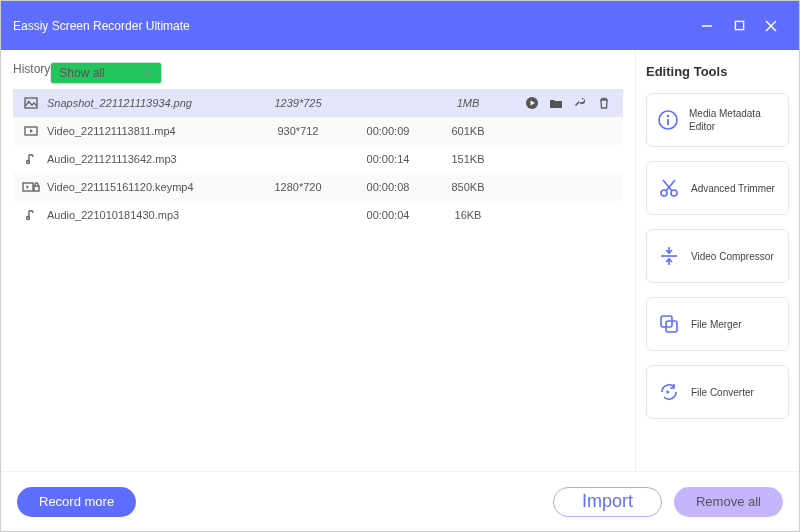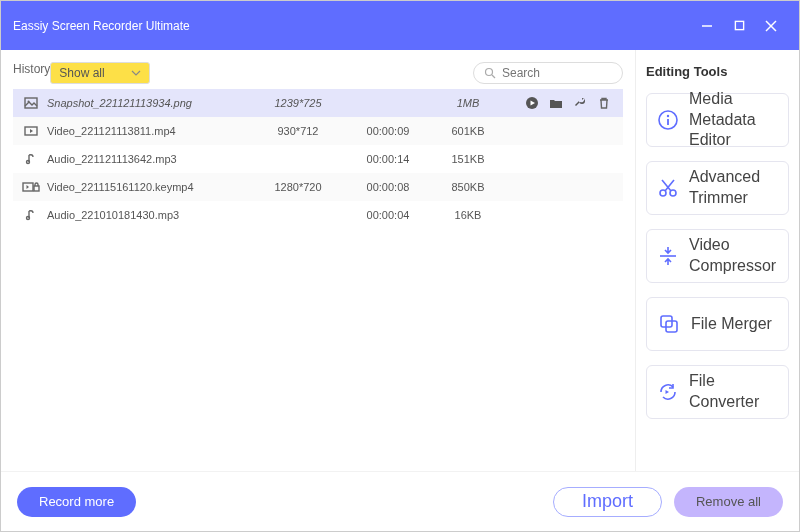--- a/index.html
+++ b/index.html
@@ -5,41 +5,41 @@
 * { margin: 0; padding: 0; box-sizing: border-box; font-family: -apple-system, "Segoe UI", Arial, sans-serif; }
 body { width: 800px; height: 532px; background: #fff; overflow: hidden; border: 1px solid #ccc; display: flex; flex-direction: column; }
 .titlebar { height: 49px; background: #5f6dff; color: #fff; display: flex; align-items: center; padding: 0 12px; font-size: 12px; }
 .titlebar .title { flex: 1; }
 .winbtn { width: 32px; height: 32px; display: flex; align-items: center; justify-content: center; color: #fff; font-size: 14px; cursor: pointer; }
 .winbtn svg { stroke: #fff; }
 .content { flex: 1; display: flex; min-height: 0; }
 .main { flex: 1; display: flex; flex-direction: column; padding: 12px 12px 0 12px; }
 .toolbar { display: flex; align-items: flex-start; gap: 0; margin-bottom: 5px; }
 .toolbar .history-label { font-size: 12px; color: #666; }
-.dropdown { border: 1px solid #ddd; border-radius: 3px; height: 22px; width: 100px; font-size: 12px; color: #555; display: flex; align-items: center; padding: 4px 8px; justify-content: space-between; background: #fde047; cursor: pointer; }
+.dropdown { border: 1px solid #ddd; border-radius: 3px; height: 22px; width: 112px; font-size: 12px; color: #555; display: flex; align-items: center; padding: 4px 8px; justify-content: space-between; background: #22c55e; cursor: pointer; }
 .spacer { flex: 1; }
 .search { display: flex; align-items: center; border: 1px solid #ddd; border-radius: 11px; height: 22px; width: 150px; padding: 0 10px; gap: 6px; background: #fff; }
 .search input { border: none; outline: none; width: 100%; font-size: 12px; color: #888; background: transparent; }
 .search svg { flex-shrink: 0; }
 .filelist { flex: 1; overflow-y: auto; border-top: 0; }
 .row { display: flex; align-items: center; height: 28px; font-size: 11px; color: #555; padding: 0 6px; }
 .row.sel { background: #e4e5fb; font-style: italic; }
 .row:nth-child(even):not(.sel) { background: #fafafa; }
 .col-icon { width: 24px; display: flex; justify-content: center; color: #666; }
 .col-name { width: 210px; padding-left: 4px; }
 .col-dim { width: 90px; text-align: center; }
 .col-dur { width: 90px; text-align: center; }
 .col-size { width: 70px; text-align: center; }
 .col-actions { flex: 1; display: flex; justify-content: flex-end; gap: 10px; padding-right: 6px; }
 .col-actions .ai { color: #555; cursor: pointer; display: flex; align-items: center; }
 .sidepanel { width: 164px; border-left: 1px solid #eee; padding: 14px 10px; }
 .sidepanel h3 { font-size: 13px; font-weight: 600; color: #333; margin-bottom: 14px; }
 .tool { border: 1px solid #e5e5ef; border-radius: 6px; height: 54px; display: flex; align-items: center; gap: 10px; padding: 0 10px; margin-bottom: 14px; cursor: pointer; background: #fff; }
 .tool .ti { width: 24px; height: 24px; display: flex; align-items: center; justify-content: center; color: #5f6dff; }
-.tool .tl { font-size: 16px; color: #444; line-height: 1.3; }
+.tool .tl { font-size: 10px; color: #444; line-height: 1.3; }
 .footer { height: 60px; display: flex; align-items: center; padding: 0 16px; gap: 12px; border-top: 1px solid #f2f2f2; }
 .btn-primary { background: #5f6dff; color: #fff; border: none; border-radius: 16px; height: 30px; padding: 0 22px; font-size: 13px; cursor: pointer; }
 .btn-outline { background: #fff; color: #5f6dff; border: 1px solid #a6adff; border-radius: 16px; height: 30px; padding: 0 28px; font-size: 18px; cursor: pointer; }
 .btn-grey { background: #c4b5fd; color: #555; border: none; border-radius: 16px; height: 30px; padding: 0 22px; font-size: 13px; cursor: pointer; }
 </style>
 </head>
 <body>
 
 <div class="titlebar">
   <span class="title">Eassiy Screen Recorder Ultimate</span>
@@ -65,27 +65,20 @@
   <div class="main">
     <div class="toolbar">
       <span class="history-label">History</span>
       <div class="dropdown">
         <span>Show all</span>
         <svg width="10" height="6" viewBox="0 0 10 6">
             <path d="M1 1 L5 5 L9 1" fill="none" stroke="#888" stroke-width="1.2"></path>
           </svg>
       </div>
       <div class="spacer"></div>
-      <div class="search">
-        <svg width="12" height="12" viewBox="0 0 12 12">
-            <circle cx="5" cy="5" r="3.5" fill="none" stroke="#aaa" stroke-width="1.2"></circle>
-            <line x1="8" y1="8" x2="11" y2="11" stroke="#aaa" stroke-width="1.2"></line>
-          </svg>
-        <input placeholder="Search" style="">
-      </div>
     </div>
 
     <div class="filelist" id="filelist">
         <div class="row sel">
           <span class="col-icon">
             <svg width="14" height="14" viewBox="0 0 14 14">
               <rect x="1" y="2" width="12" height="10" stroke="#666" stroke-width="1.4" fill="none"></rect>
               <circle cx="4.5" cy="5.5" r="1" fill="#666"></circle>
               <path d="M1 10 L5 6 L8 9 L10 7 L13 10" stroke="#666" stroke-width="1.4" fill="none"></path>
             </svg>

